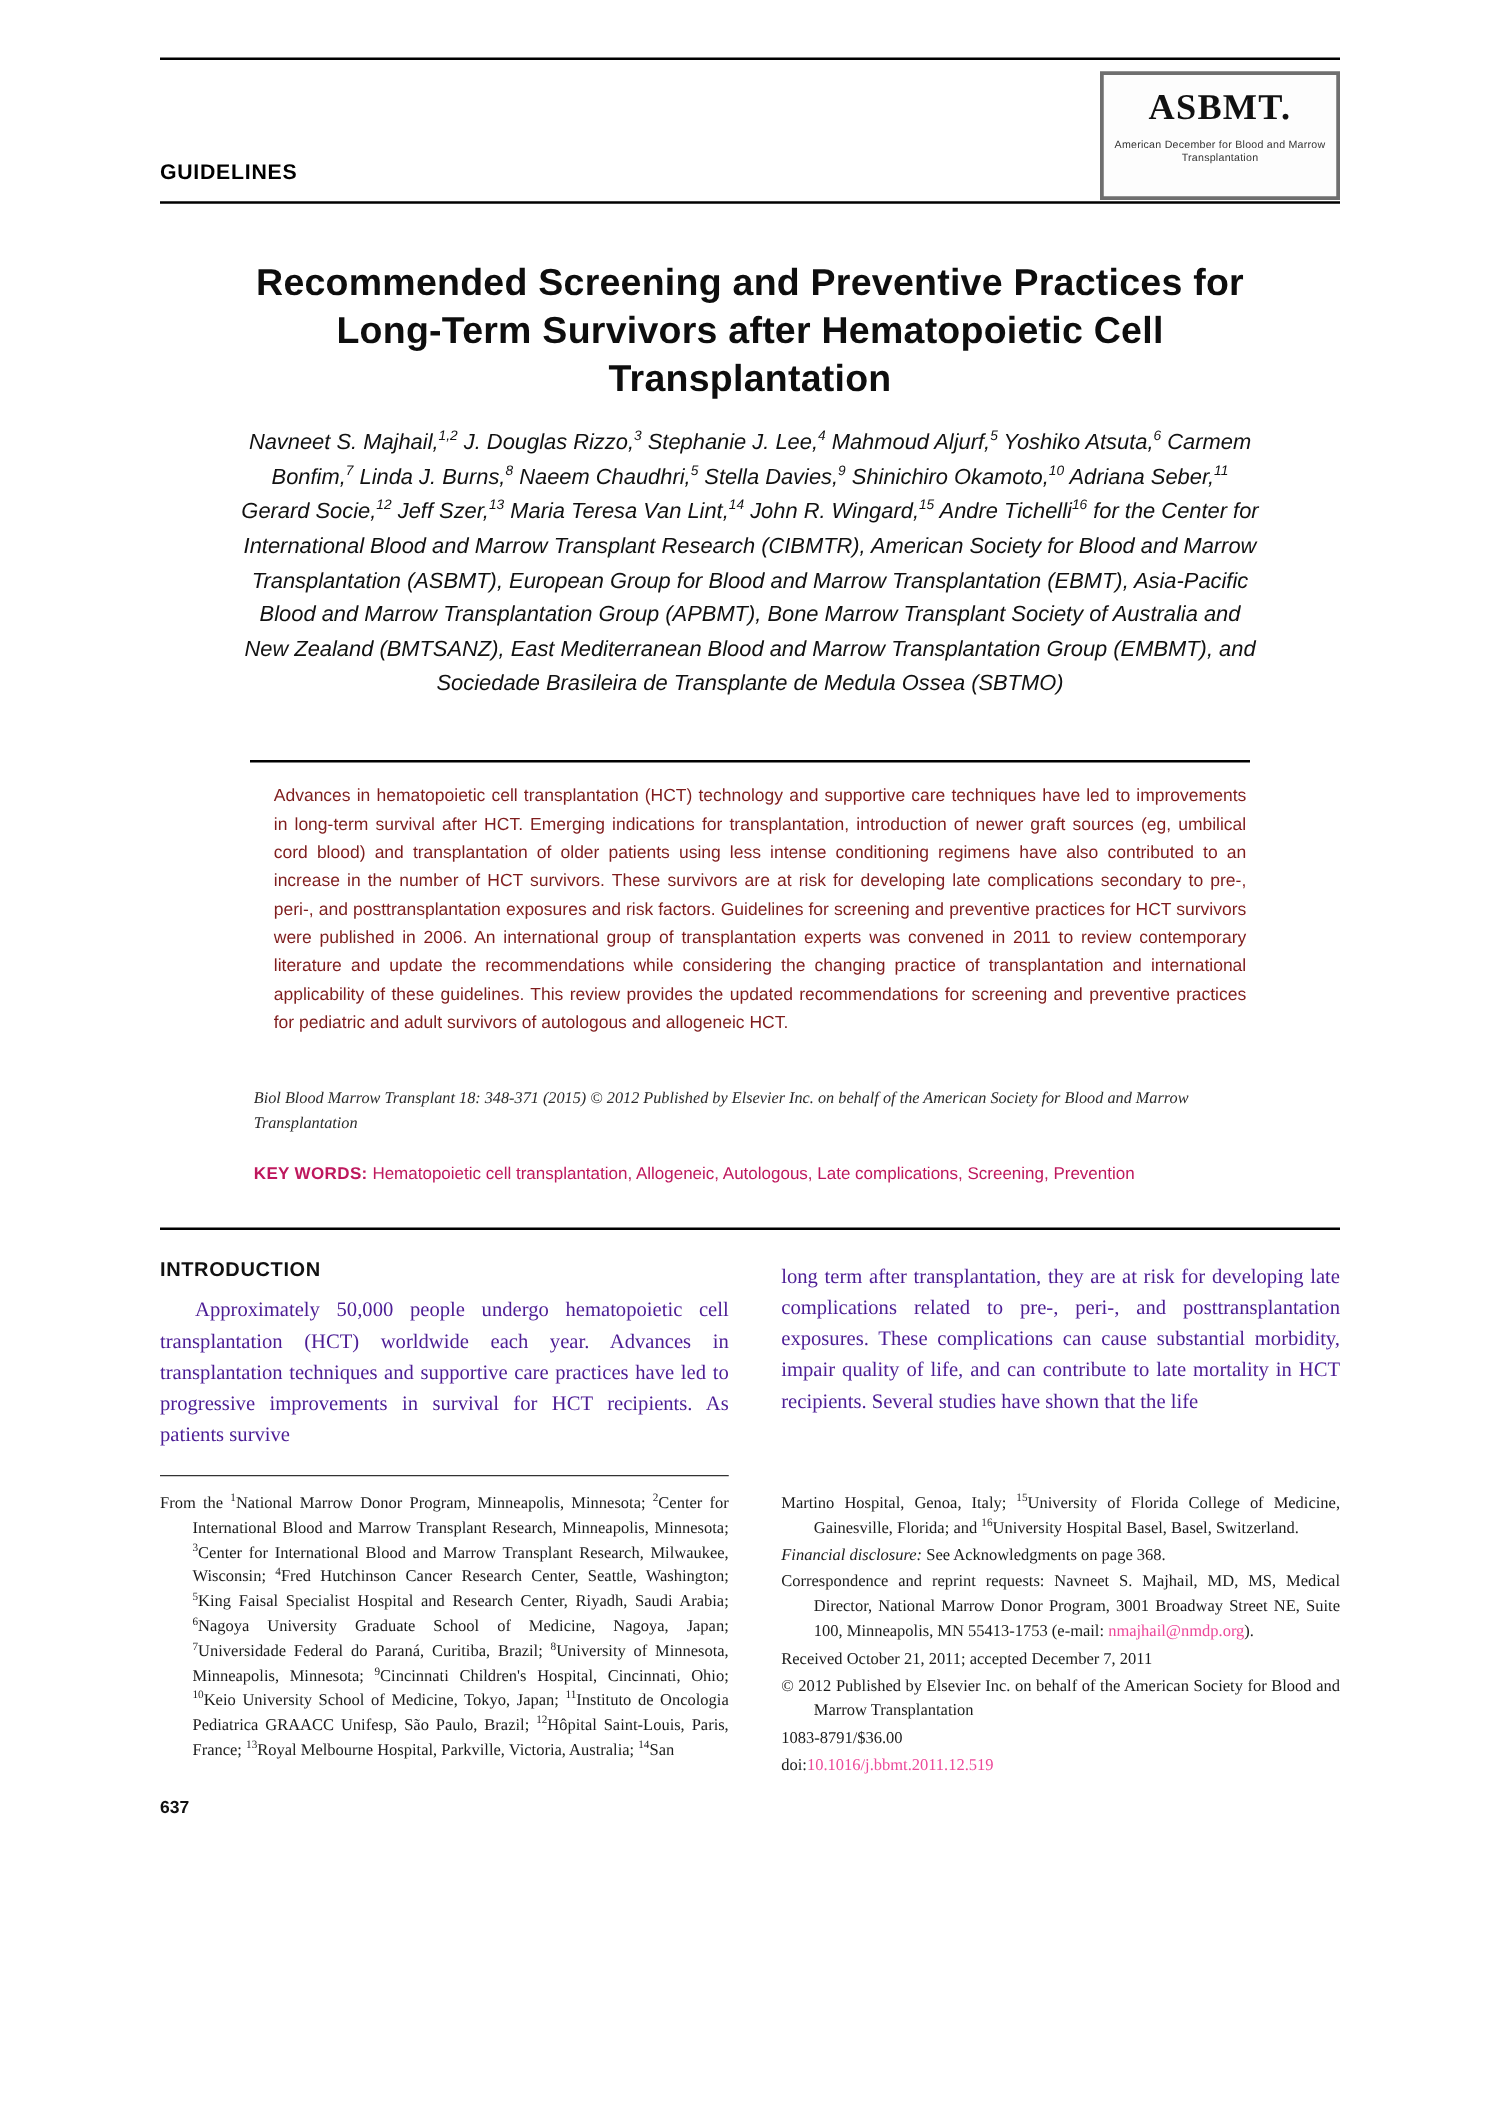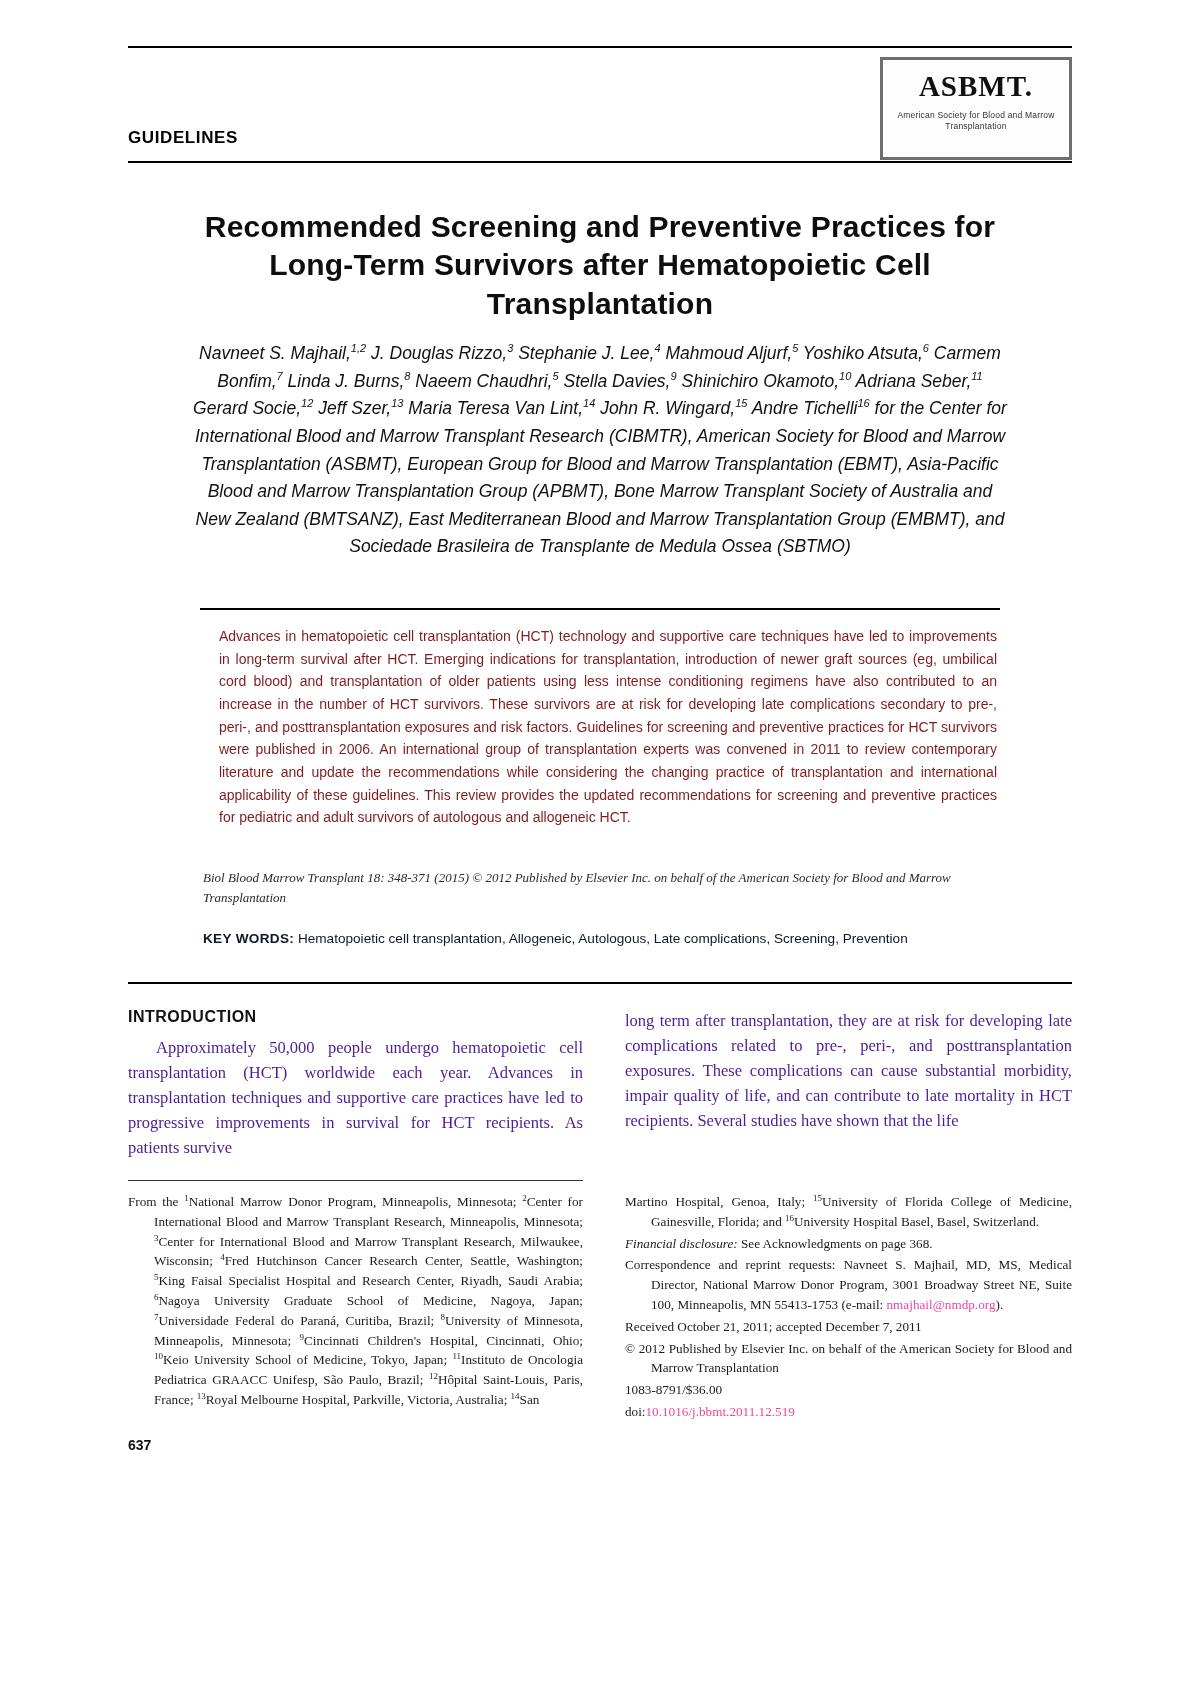--- a/index.html
+++ b/index.html
@@ -136,21 +136,21 @@
     font-style: italic;
     color: #2a2a2a;
   }
   .keywords {
     position: absolute;
     left: 203px;
     right: 203px;
     top: 928px;
     font-size: 13.6px;
     line-height: 1.55;
-    color: #0f172a;
+    color: #be185d;
   }
   .keywords b {
     font-weight: bold;
     letter-spacing: 0.3px;
   }
   .abs-rule-bottom {
     position: absolute;
     left: 128px;
     right: 128px;
     top: 982px;
@@ -237,21 +237,21 @@
 </style>
 </head>
 <body>
 
 <div class="page">
 
   <div class="top-rule"></div>
 
   <div class="asbmt-logo">
     <div class="mark">ASBMT.</div>
-    <div class="sub">American Society for Blood and Marrow Transplantation</div>
+    <div class="sub">American December for Blood and Marrow Transplantation</div>
   </div>
 
   <div class="guidelines-label">GUIDELINES</div>
   <div class="header-rule"></div>
 
   <h1 class="title">Recommended Screening and Preventive Practices for Long-Term Survivors after Hematopoietic Cell Transplantation</h1>
 
   <div class="authors">Navneet S. Majhail,<sup>1,2</sup> J. Douglas Rizzo,<sup>3</sup> Stephanie J. Lee,<sup>4</sup> Mahmoud Aljurf,<sup>5</sup> Yoshiko Atsuta,<sup>6</sup> Carmem Bonfim,<sup>7</sup> Linda J. Burns,<sup>8</sup> Naeem Chaudhri,<sup>5</sup> Stella Davies,<sup>9</sup> Shinichiro Okamoto,<sup>10</sup> Adriana Seber,<sup>11</sup> Gerard Socie,<sup>12</sup> Jeff Szer,<sup>13</sup> Maria Teresa Van Lint,<sup>14</sup> John R. Wingard,<sup>15</sup> Andre Tichelli<sup>16</sup> for the Center for International Blood and Marrow Transplant Research (CIBMTR), American Society for Blood and Marrow Transplantation (ASBMT), European Group for Blood and Marrow Transplantation (EBMT), Asia-Pacific Blood and Marrow Transplantation Group (APBMT), Bone Marrow Transplant Society of Australia and New Zealand (BMTSANZ), East Mediterranean Blood and Marrow Transplantation Group (EMBMT), and Sociedade Brasileira de Transplante de Medula Ossea (SBTMO)</div>
 
   <div class="abs-rule-top"></div>

